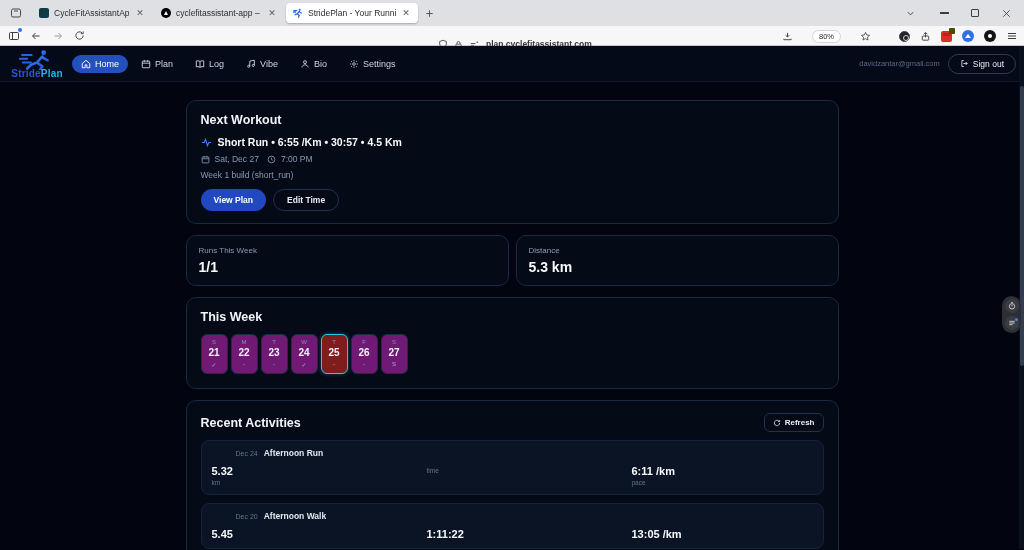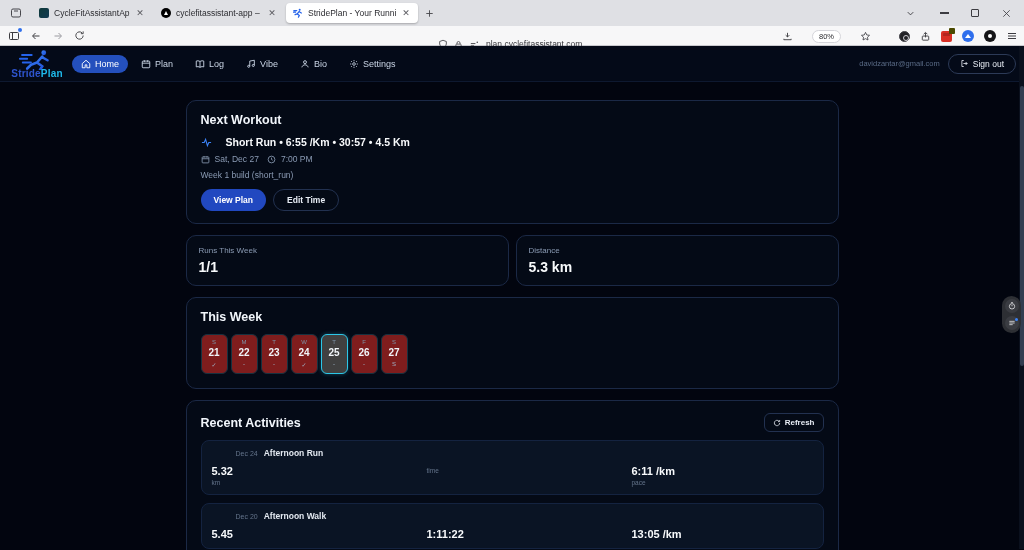--- a/index.html
+++ b/index.html
@@ -16,21 +16,21 @@
   .tab.active { background:#ffffff; box-shadow:0 1px 2px rgba(0,0,0,.25); }
   .newtab { width:20px; height:20px; display:flex; align-items:center; justify-content:center; color:#47474c; }
   .tab-right { position:absolute; right:0; top:0; height:26px; display:flex; align-items:center; gap:16px; padding-right:12px; color:#3c3c41; }
   .winctl { display:flex; align-items:center; gap:22px; margin-left:8px; }
   .winctl .minline { width:9px; height:1.5px; background:#3c3c41; }
   .winctl .maxbox { width:8px; height:8px; border:1.2px solid #3c3c41; border-radius:1px; }
 
   .toolbar { height:20px; background:#f7f7f8; border-bottom:1px solid #c9c9ce; position:relative;
              display:flex; align-items:center; color:#3c3c41; }
   .tool-left { display:flex; align-items:center; gap:10px; margin-left:8px; }
-  .urlgroup { position:absolute; left:438px; top:0; height:36px; display:flex; align-items:center; gap:6px; }
+  .urlgroup { position:absolute; left:438px; top:0; height:36px; display:flex; align-items:center; gap:6px;font-weight:bold; }
   .urltext { font-size:8.5px; color:#36363b; }
   .url-right { position:absolute; left:782px; top:0; height:20px; display:flex; align-items:center; gap:19px; }
   .zoombadge { background:#ffffff; border:1px solid #d5d5da; border-radius:8px; font-size:7.5px; padding:1px 6px; color:#2b2b30; }
   .ext-group { position:absolute; right:6px; top:0; height:20px; display:flex; align-items:center; gap:10px; }
   .ext-dark { width:11px; height:11px; border-radius:50%; background:#232327; border:1px solid #44444a; position:relative; }
   .ext-dark::after{ content:""; position:absolute; left:3px; top:3px; width:4px; height:4px; border-radius:50%; border:1px solid #cfcfd4; }
   .ext-red { width:11px; height:11px; border-radius:2px; background:#d93025; position:relative; }
   .ext-red::before{ content:""; position:absolute; inset:2px; background:linear-gradient(#b3261e 40%, #d93025 40%); border-radius:1px; }
   .ext-red .badge { position:absolute; right:-3px; top:-3px; width:6px; height:6px; background:#4a4a00; border-radius:1px; }
   .ext-blue { width:12px; height:12px; border-radius:50%; background:#2f6fed; position:relative; }
@@ -51,40 +51,40 @@
   .nav-right { position:absolute; right:8px; display:flex; align-items:center; gap:8px; }
   .email { font-size:7.5px; color:#5a6b86; }
   .signout { display:flex; align-items:center; gap:4px; border:1px solid #2c3a57; border-radius:999px;
              padding:4px 11px; color:#e8edf5; font-size:8.5px; background:transparent; }
 
   .content { width:653px; margin:0 auto; padding-top:7px; }
   .pagetitle { font-size:13px; font-weight:bold; color:#f2f6fb; }
   .card { border:1px solid #1b2946; border-radius:10px; background:#040a16; padding:12px 14px; margin-top:11px; }
   .cardtitle { font-size:12.5px; font-weight:bold; color:#f2f6fb; }
 
-  .nw-summary { display:flex; align-items:center; gap:14px; margin-top:9px; font-size:10.5px; font-weight:bold; color:#f8fafc; }
+  .nw-summary { display:flex; align-items:center; gap:6px; margin-top:9px; font-size:10.5px; font-weight:bold; color:#f8fafc; }
   .nw-summary svg { width:11px; height:11px; color:#3b82f6; }
   .nw-meta { display:flex; align-items:center; gap:5px; margin-top:6px; font-size:8.5px; color:#8b9bb4; }
   .nw-meta svg { width:9px; height:9px; }
   .nw-note { margin-top:6px; font-size:8.5px; color:#8b9bb4; }
   .nw-buttons { display:flex; gap:7px; margin-top:9px; }
   .btn-primary { background:#2148c0; color:#fff; border:none; border-radius:999px; padding:5px 13px; font-size:8.5px; font-weight:bold; }
   .btn-ghost { background:transparent; color:#e8edf5; border:1px solid #223150; border-radius:999px; padding:5px 13px; font-size:8.5px; font-weight:bold; }
 
   .statsrow { display:flex; gap:7px; margin-top:11px; }
   .statcard { flex:1; border:1px solid #1b2946; border-radius:10px; background:#040a16; padding:10px 12px; }
   .statlabel { font-size:8px; color:#8b9bb4; }
   .statvalue { font-size:14px; font-weight:bold; color:#f8fafc; margin-top:4px; }
 
   .chips { display:flex; gap:3px; margin-top:10px; }
-  .chip { width:27px; border:1px solid #16313f; border-radius:6px; background:#7f1d1d; text-align:center; padding:4px 0 5px; }
+  .chip { width:27px; border:1px solid #16313f; border-radius:6px; background:#701a75; text-align:center; padding:4px 0 5px; }
   .chip .dow { font-size:6px; color:#7e93a8; }
   .chip .date { font-size:10px; font-weight:bold; color:#f1f5f9; margin-top:2px; }
   .chip .marker { font-size:6px; color:#9fb3c8; margin-top:3px; min-height:7px; }
-  .chip.current { border-color:#2cc7e8; background:#404040; box-shadow:0 0 4px rgba(44,199,232,.35); }
+  .chip.current { border-color:#2cc7e8; background:#7f1d1d; box-shadow:0 0 4px rgba(44,199,232,.35); }
 
   .acts-head { display:flex; align-items:center; justify-content:space-between; }
   .refresh { display:flex; align-items:center; gap:4px; border:1px solid #223150; border-radius:6px;
              background:transparent; color:#e8edf5; font-size:8px; font-weight:bold; padding:4px 8px; }
   .refresh svg { width:8px; height:8px; }
   .actrow { background:#0a1424; border:1px solid #142340; border-radius:8px; padding:7px 10px 8px; margin-top:8px; }
   .actrow .toprow { display:flex; align-items:center; gap:6px;margin-left:24px; }
   .actdate { font-size:7px; color:#64748b; }
   .actname { font-size:8.5px; font-weight:bold; color:#e2e8f0; }
   .actstats { display:grid; grid-template-columns:215px 205px auto; margin-top:7px; }

